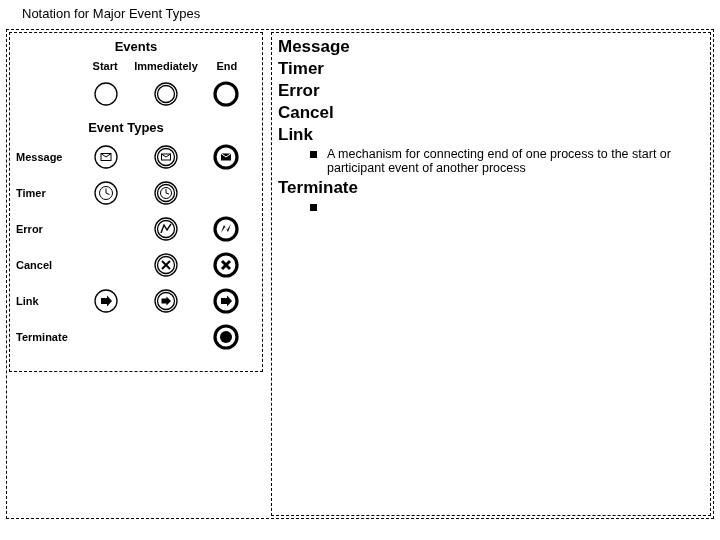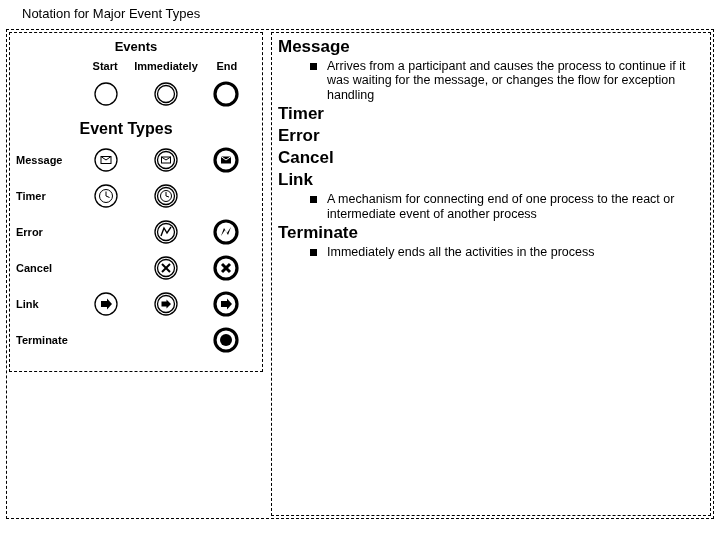--- a/index.html
+++ b/index.html
@@ -35,21 +35,21 @@
     padding: 2px 6px 4px 6px;
     overflow: hidden;
   }
   
   .lt-head { text-align: center; font-weight: bold; font-size: 13px; margin-bottom: 6px; }
   .cols { display: flex; padding-left: 60px; margin-bottom: 4px; }
   .cols div { flex: 1; text-align: center; font-weight: bold; font-size: 11px; }
   .row { display: flex; align-items: center; height: 36px; }
   .row .lbl { width: 60px; font-weight: bold; font-size: 11px; }
   .row .cell { flex: 1; display: flex; justify-content: center; align-items: center; }
-  .sub { font-weight: bold; font-size: 16px; margin: 8px 0 4px 0; text-align:center; padding-right:20px; }
+  .sub { font-weight: bold; font-size: 13px; margin: 8px 0 4px 0; text-align:center; padding-right:20px; }
   svg { display: block; }
   
   .sec-h { font-weight: bold; font-size: 17px; margin: 2px 0 2px 0; }
   .bullet-row { display: flex; padding-left: 32px; margin-bottom: 2px; }
   .sq { width: 7px; height: 7px; background: #000; margin-top: 4px; margin-right: 10px; flex-shrink: 0; }
   .desc { font-size: 12.5px; line-height: 1.15; }
 </style>
 </head>
 <body>
 
@@ -204,37 +204,32 @@
         <svg width="28" height="28">
             <circle cx="14" cy="14" r="11" fill="none" stroke="#000" stroke-width="3.2"></circle>
             <circle cx="14" cy="14" r="6" fill="#000"></circle>
           </svg>
       </div>
     </div>
   </div>
 
   <div class="right">
     <div class="sec-h">Message</div>
-    <div class="bullet-row">
-      <div class="sq"></div>
-      <div class="desc">Arrives from a participant and causes the process to continue if it was waiting for the message, or changes the flow for exception handling</div>
-    </div>
 
     <div class="sec-h">Timer</div>
 
     <div class="sec-h">Error</div>
 
     <div class="sec-h">Cancel</div>
 
     <div class="sec-h">Link</div>
     <div class="bullet-row">
       <div class="sq"></div>
-      <div class="desc">A mechanism for connecting end of one process to the react or intermediate event of another process</div>
+      <div class="desc">A mechanism for connecting end of one process to the start or participant event of another process</div>
     </div>
 
     <div class="sec-h">Terminate</div>
     <div class="bullet-row">
       <div class="sq"></div>
-      <div class="desc">Immediately ends all the activities in the process</div>
     </div>
   </div>
 
 </div>
 
 </body></html>

